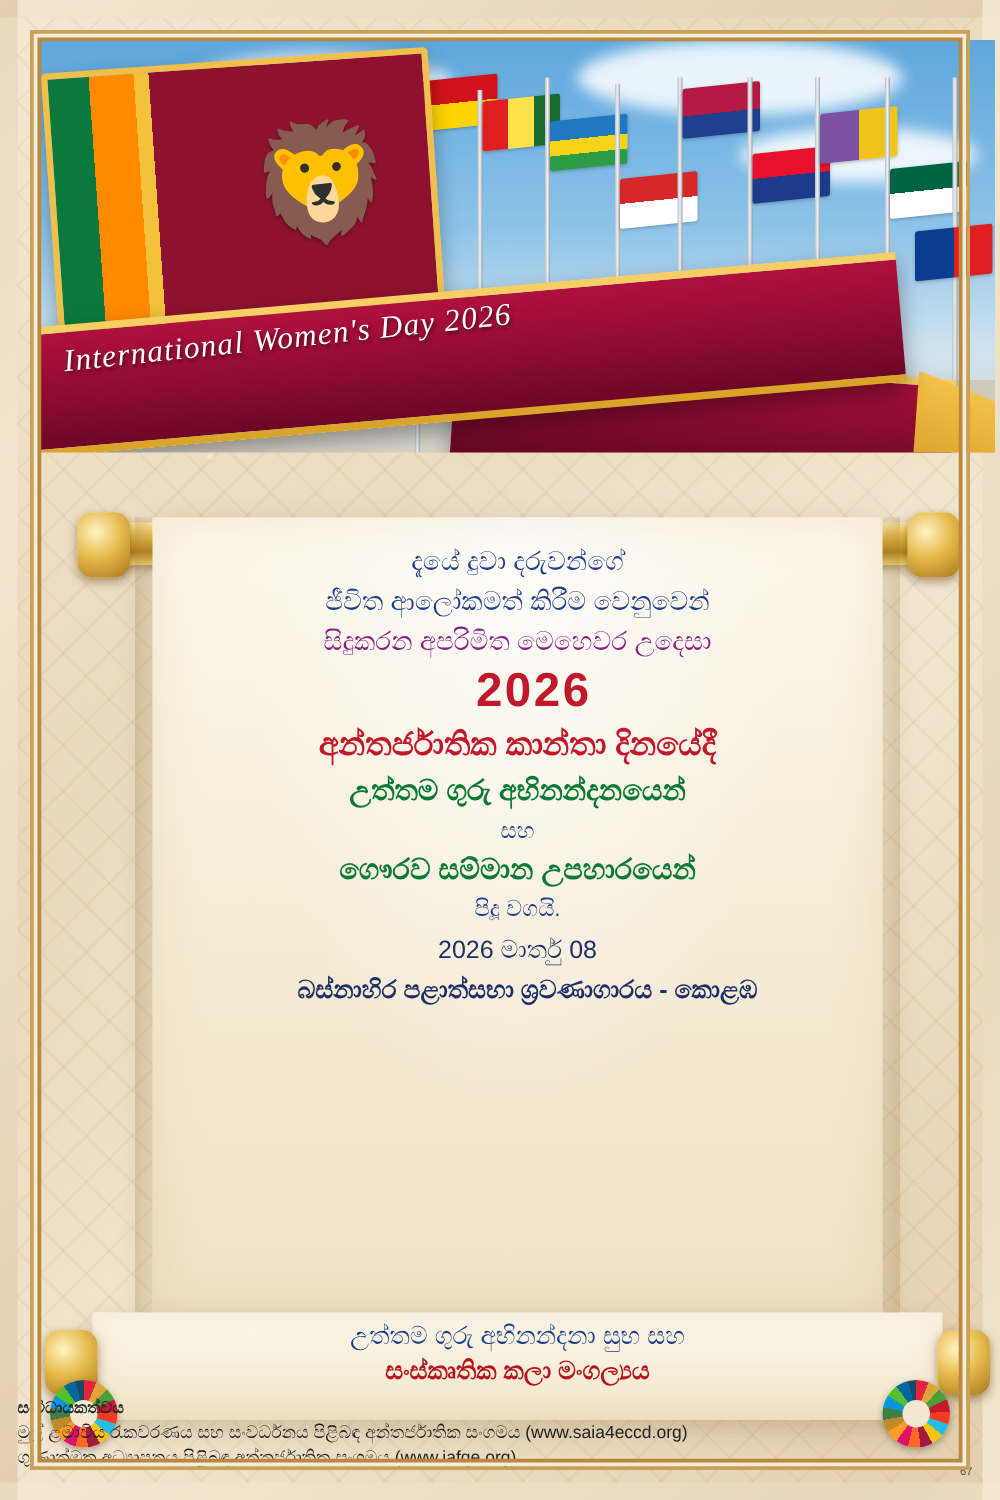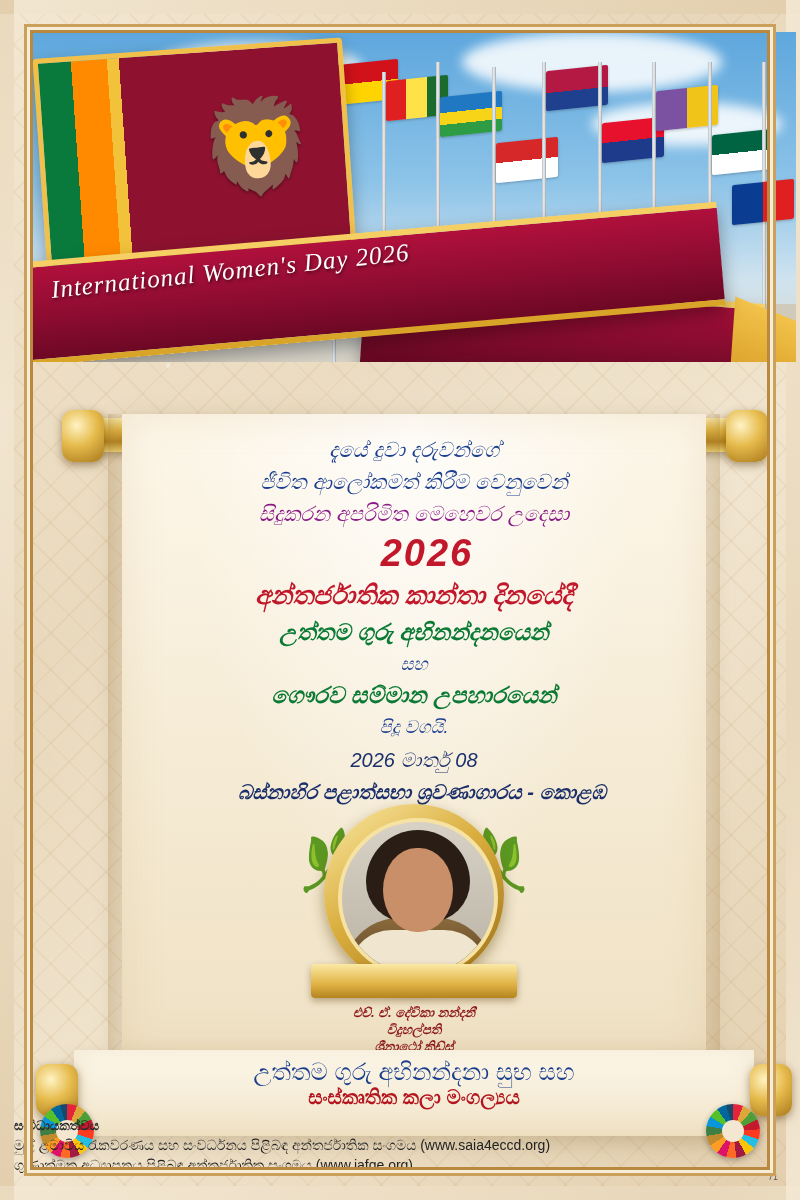--- a/index.html
+++ b/index.html
@@ -80,21 +80,20 @@
     background:linear-gradient(180deg,#f2c24a,#d79c24);
   }
 
   
   .scroll{
     position:absolute;left:108px;top:400px;width:584px;height:640px;
     background:
       radial-gradient(ellipse at 50% 0%, rgba(255,255,255,.8), transparent 55%),
       linear-gradient(180deg,#fdf7ea 0%,#f6ecd6 50%,#efe1c4 100%);
     box-shadow:0 10px 26px rgba(120,90,40,.28), inset 0 0 40px rgba(205,170,110,.22);
-    font-style:italic;
   }
   .scroll-edge{position:absolute;top:0;width:14px;height:100%;}
   .scroll-edge.l{left:-14px;background:linear-gradient(90deg,rgba(160,120,60,.25),rgba(255,255,255,0));}
   .scroll-edge.r{right:-14px;background:linear-gradient(270deg,rgba(160,120,60,.25),rgba(255,255,255,0));}
   .rod{
     position:absolute;height:34px;border-radius:17px;
     background:linear-gradient(180deg,#fbe9a8 0%,#e3b844 35%,#b8861f 70%,#f3d877 100%);
     box-shadow:0 3px 8px rgba(90,60,10,.45);
   }
   .knob{
@@ -142,21 +141,21 @@
     border-radius:4px;box-shadow:0 3px 7px rgba(90,60,10,.4);
   }
   .name-block{position:absolute;left:0;right:0;top:200px;text-align:center;color:#8c1b1b;font-size:13px;line-height:17px;font-weight:bold;}
 
   
   .scroll2{
     position:absolute;left:60px;top:1036px;width:680px;height:86px;
     background:linear-gradient(180deg,#fdf8ec,#f1e4c8);
     box-shadow:0 8px 18px rgba(120,90,40,.25), inset 0 0 26px rgba(205,170,110,.2);
   }
-  .b1{position:absolute;left:0;right:0;top:8px;text-align:center;font-size:24px;color:#1b3f8c;}
+  .b1{position:absolute;left:0;right:0;top:8px;text-align:center;font-size:20px;color:#1b3f8c;}
   .b2{position:absolute;left:0;right:0;top:36px;text-align:center;font-size:20px;font-weight:bold;color:#b3161f;}
 
   
   .footer{position:absolute;left:0;right:0;bottom:12px;}
   .f-title{font-size:13px;font-weight:bold;color:#2b2b2b;}
   .f-line{font-size:14px;color:#222;margin-top:3px;}
   .logo{position:absolute;bottom:28px;width:54px;height:54px;border-radius:50%;
     background:
       conic-gradient(#e5243b 0 6%,#dda63a 6% 12%,#4c9f38 12% 18%,#c5192d 18% 24%,#ff3a21 24% 30%,#26bde2 30% 36%,#fcc30b 36% 42%,#a21942 42% 48%,#fd6925 48% 54%,#dd1367 54% 60%,#fd9d24 60% 66%,#bf8b2e 66% 72%,#3f7e44 72% 78%,#0a97d9 78% 84%,#56c02b 84% 90%,#00689d 90% 96%,#19486a 96% 100%);
     box-shadow:0 2px 6px rgba(0,0,0,.3);}
@@ -222,38 +221,20 @@
     <div class="txt l2">ජීවිත ආලෝකමත් කිරීම වෙනුවෙන්</div>
     <div class="txt yr">2026</div>
     <div class="txt l4">අන්තර්ජාතික කාන්තා දිනයේදී</div>
     <div class="txt l5">උත්තම ගුරු අභිනන්දනයෙන්</div>
     <div class="txt l6">සහ</div>
     <div class="txt l7">ගෞරව සම්මාන උපහාරයෙන්</div>
     <div class="txt l8">පිදූ වගයි.</div>
     <div class="txt l9">2026 මාර්තු 08</div>
     <div class="txt l10">බස්නාහිර පළාත්සභා ශ්‍රවණාගාරය - කොළඹ</div>
 
-    <div class="medal">
-      <div class="laurel l">🌿</div>
-      <div class="laurel r">🌿</div>
-      <div class="medal-ring"></div>
-      <div class="medal-inner">
-        <div class="sari"></div>
-        <div class="shoulder"></div>
-        <div class="hair"></div>
-        <div class="skin"></div>
-      </div>
-      <div class="medal-ribbon"></div>
-      <div class="name-block">
-        <div>එච්. ඒ. දේවිකා නන්දනී</div>
-        <div>විදුහල්පති</div>
-        <div>ශ්‍රීනාථෝ කිඩ්ස්</div>
-        <div>ඉසුරුව්මග</div>
-      </div>
-    </div>
   </div>
 
   <div class="scroll2">
     <div class="b1">උත්තම ගුරු අභිනන්දනා සුභ සහ</div>
     <div class="b2">සංස්කෘතික කලා මංගල්‍යය</div>
   </div>
   <div class="rod" style="left:40px;top:1060px;width:720px;height:30px;border-radius:15px;opacity:.0;"></div>
   <div class="knob" style="left:22px;top:1050px;"></div>
   <div class="knob" style="left:736px;top:1050px;"></div>
 
@@ -261,16 +242,16 @@
       <div class="hole"></div>
     </div>
   <div class="logo right">
       <div class="hole"></div>
     </div>
   <div class="footer">
     <div class="f-title">සංවිධායකත්වය</div>
     <div class="f-line">මුල් ළමාවිය රැකවරණය සහ සංවර්ධනය පිළිබඳ අන්තර්ජාතික සංගමය (www.saia4eccd.org)</div>
     <div class="f-line">ගුණාත්මක අධ්‍යාපනය පිළිබඳ අන්තර්ජාතික සංගමය (www.iafqe.org)</div>
   </div>
-  <div class="page-no">71</div>
+  <div class="page-no">67</div>
 
   <div class="frame"></div>
 </div>
 
 </body></html>

